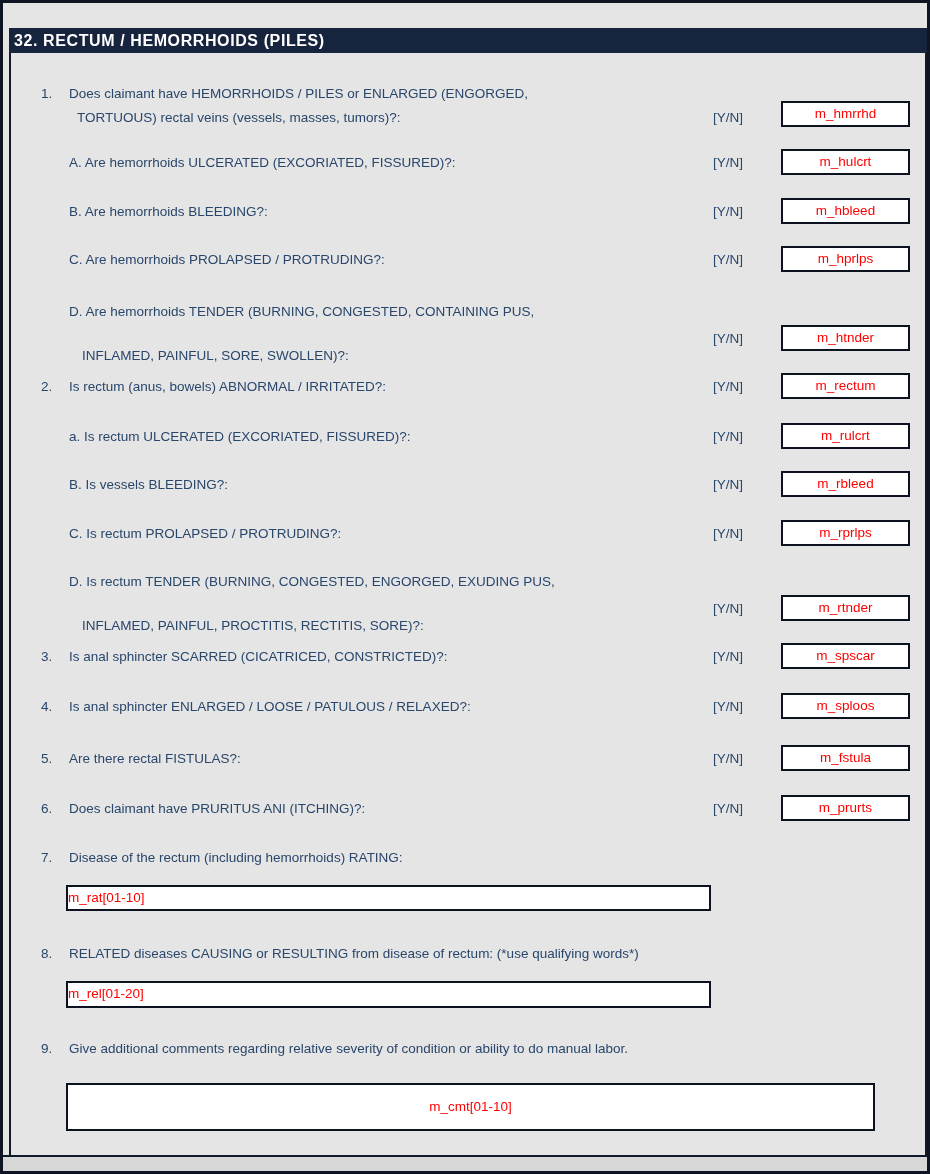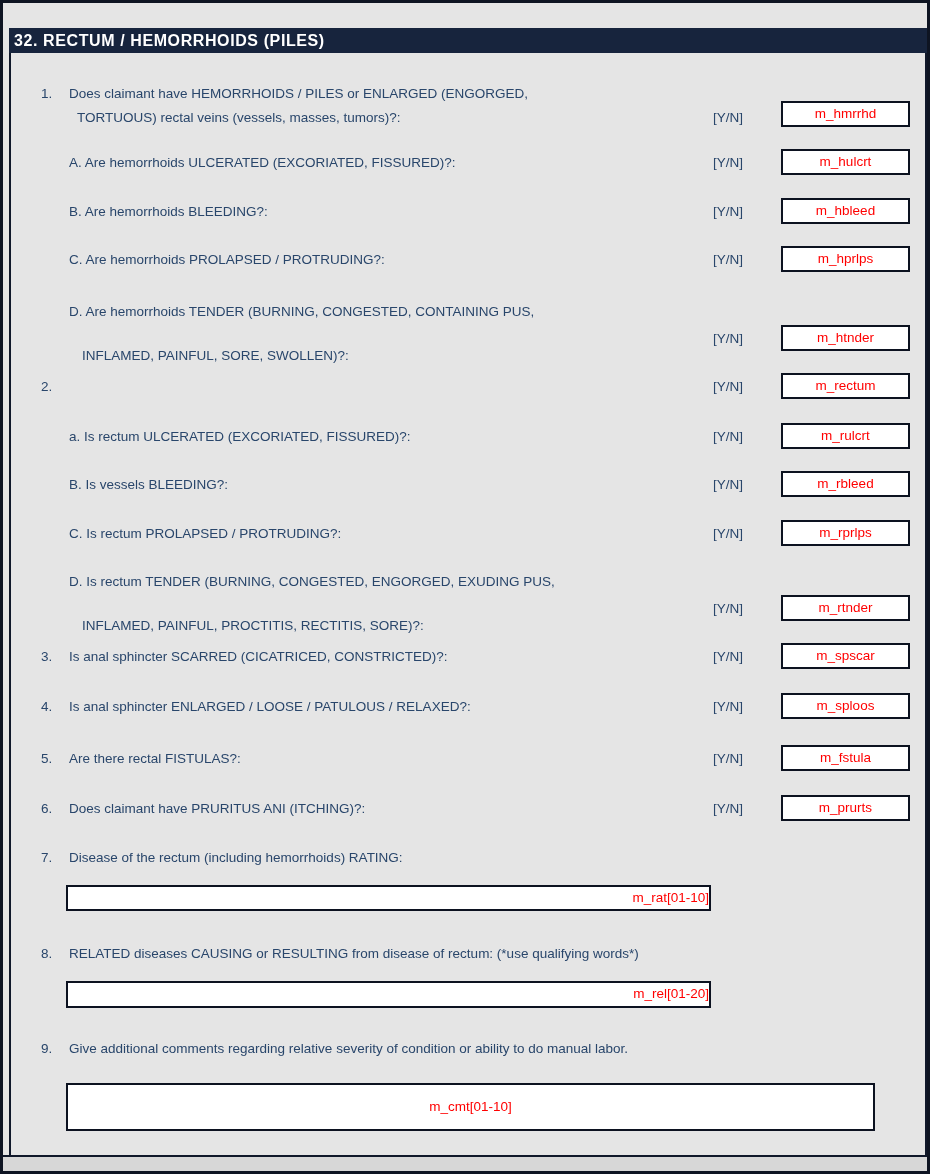--- a/index.html
+++ b/index.html
@@ -58,21 +58,21 @@
     white-space:nowrap;
   }
   .wbox{
     position:absolute;left:63px;
     width:645px;height:26px;
     box-sizing:border-box;
     background:#ffffff;
     border:2px solid #0c1220;
     color:#ff0000;
     font-size:13.5px;
-    text-align:right;line-height:22px;
+    text-align:left;line-height:22px;
     white-space:nowrap;
   }
   .cbox{
     position:absolute;left:63px;
     width:809px;height:48px;
     box-sizing:border-box;
     background:#ffffff;
     border:2px solid #0c1220;
     color:#ff0000;
     font-size:13.5px;
@@ -114,20 +114,21 @@
   <div class="qtext" style="top:249px">C. Are hemorrhoids PROLAPSED / PROTRUDING?:</div>
   <div class="yn" style="top:249px">[Y/N]</div>
   <div class="fbox" style="top:243px">m_hprlps</div>
 
   <div class="qtext" style="top:301px">D. Are hemorrhoids TENDER (BURNING, CONGESTED, CONTAINING PUS,</div>
   <div class="qtext cont" style="top:328px">INFLAMED, PAINFUL, SORE, SWOLLEN)?:</div>
   <div class="yn" style="top:328px">[Y/N]</div>
   <div class="fbox" style="top:322px">m_htnder</div>
 
   <div class="num" style="top:376px">2.</div>
+  <div class="qtext" style="top:376px">Is rectum (anus, bowels) ABNORMAL / IRRITATED?:</div>
   <div class="yn" style="top:376px">[Y/N]</div>
   <div class="fbox" style="top:370px">m_rectum</div>
 
   <div class="qtext" style="top:426px">a. Is rectum ULCERATED (EXCORIATED, FISSURED)?:</div>
   <div class="yn" style="top:426px">[Y/N]</div>
   <div class="fbox" style="top:420px">m_rulcrt</div>
 
   <div class="qtext" style="top:474px">B. Is vessels BLEEDING?:</div>
   <div class="yn" style="top:474px">[Y/N]</div>
   <div class="fbox" style="top:468px">m_rbleed</div>

